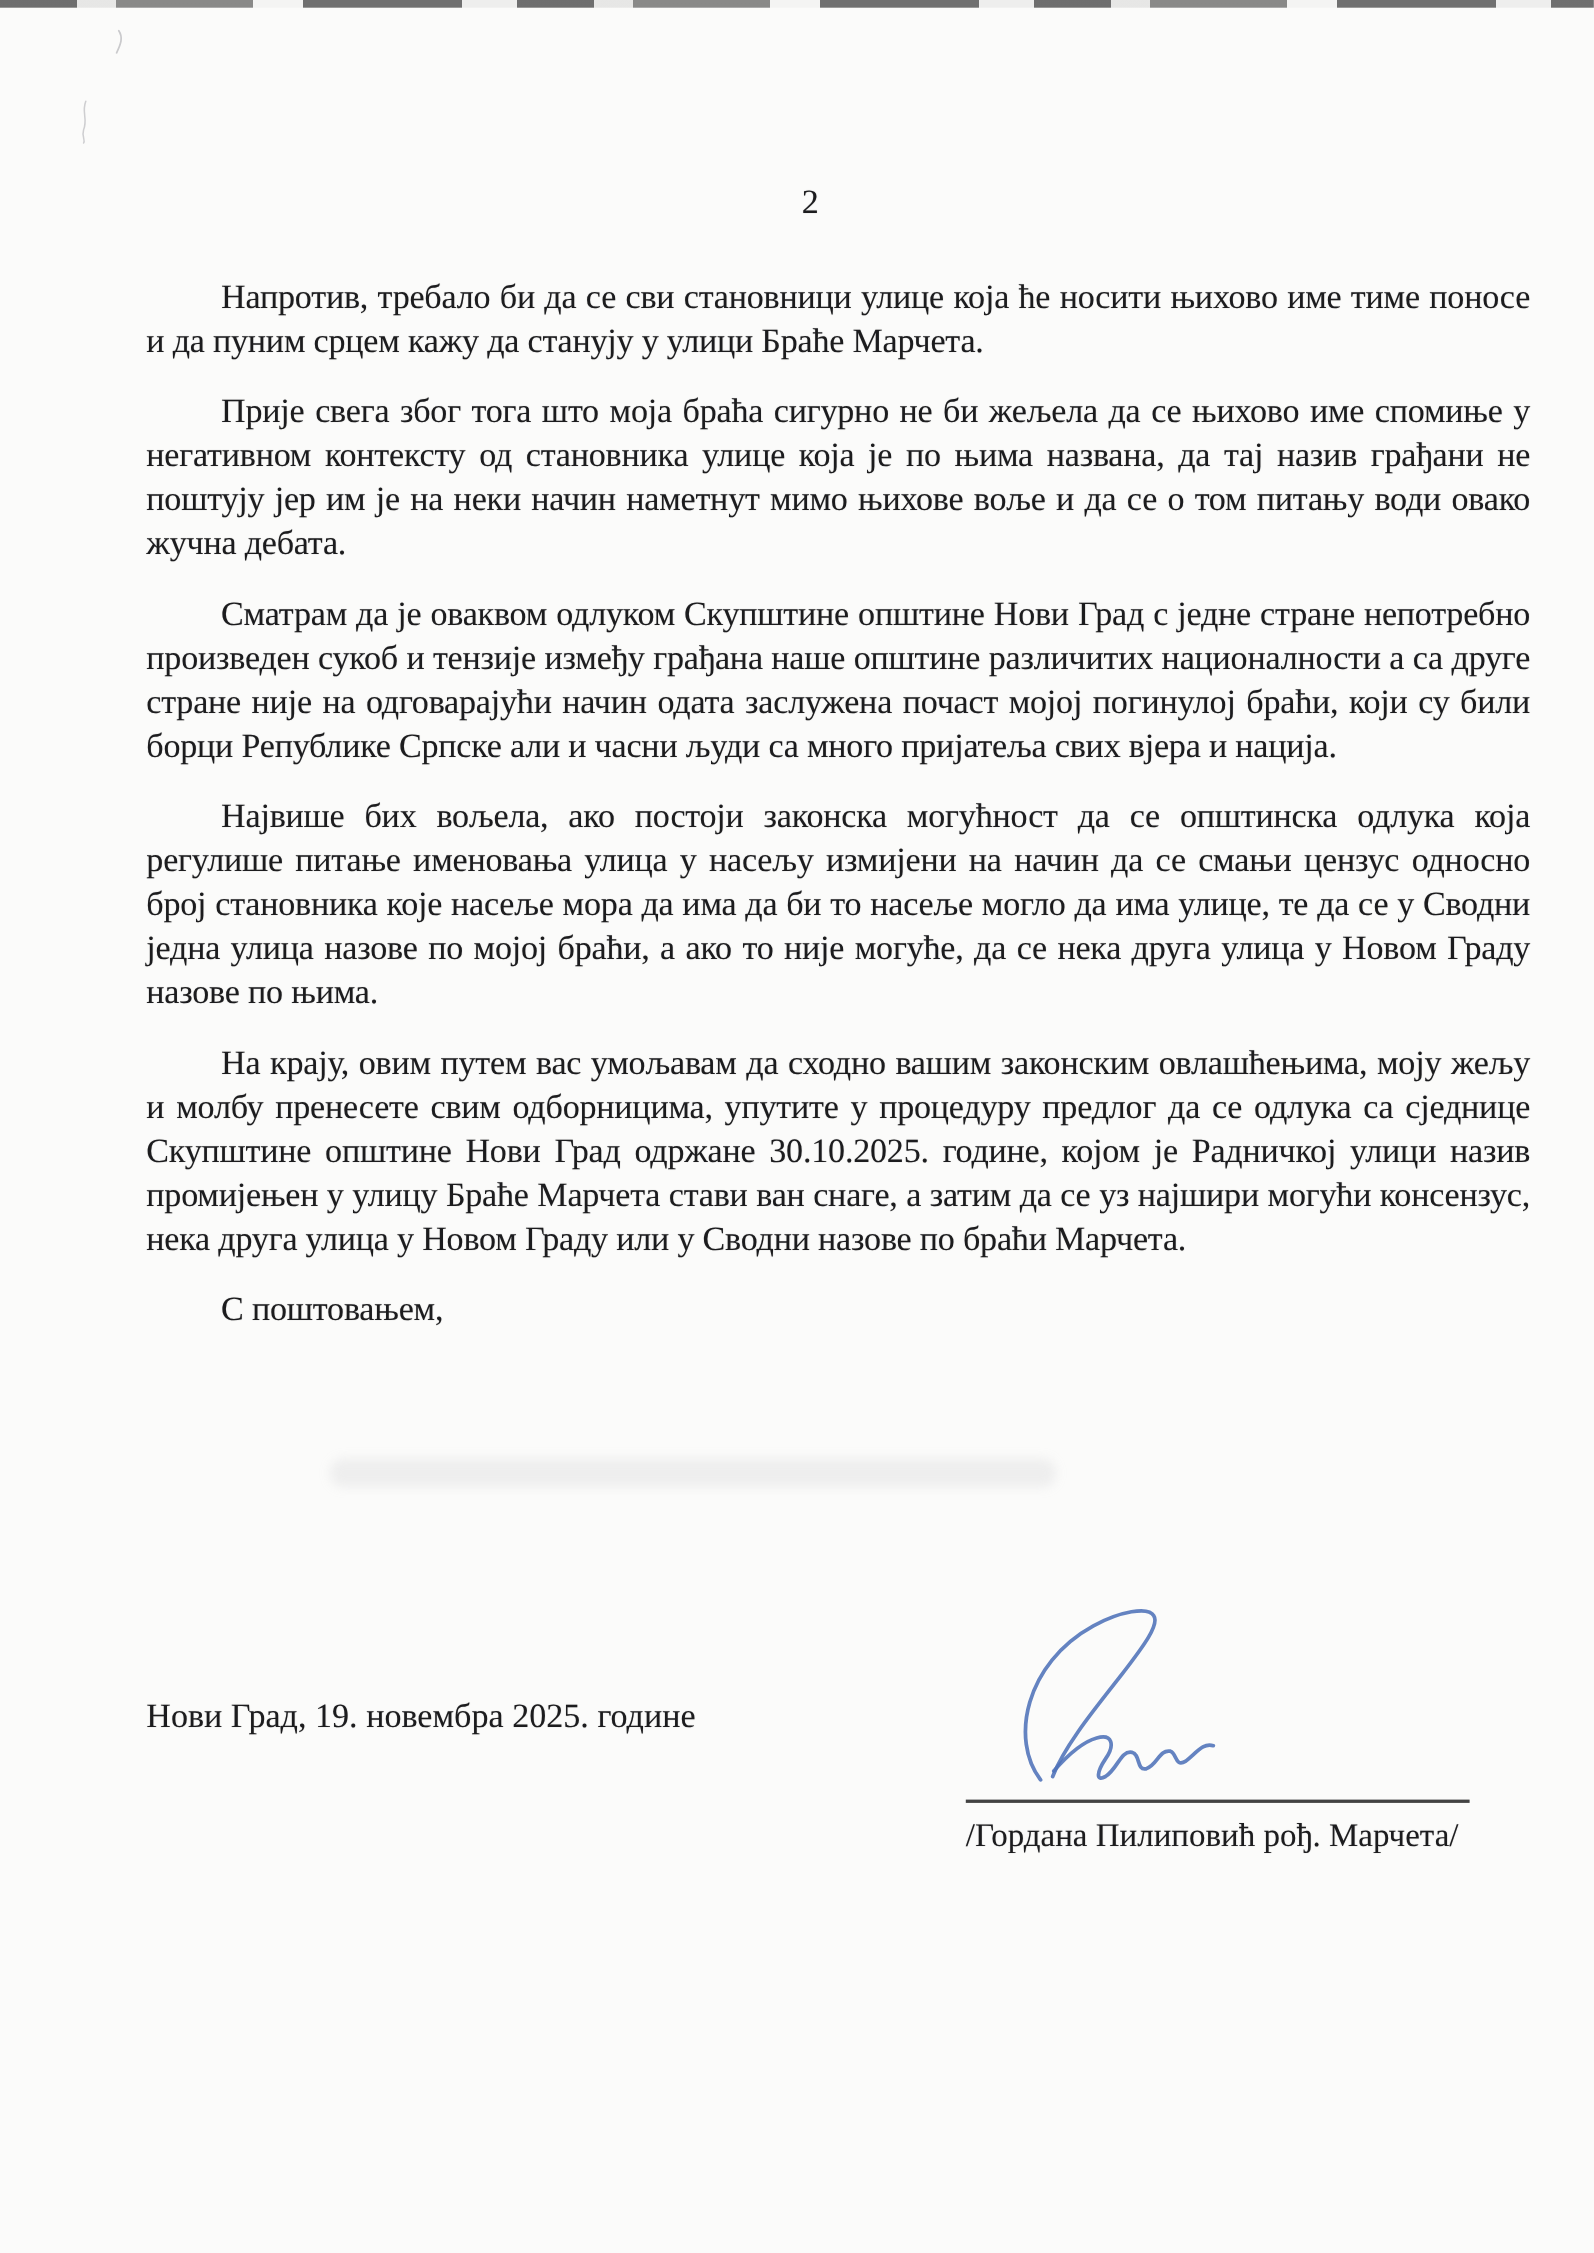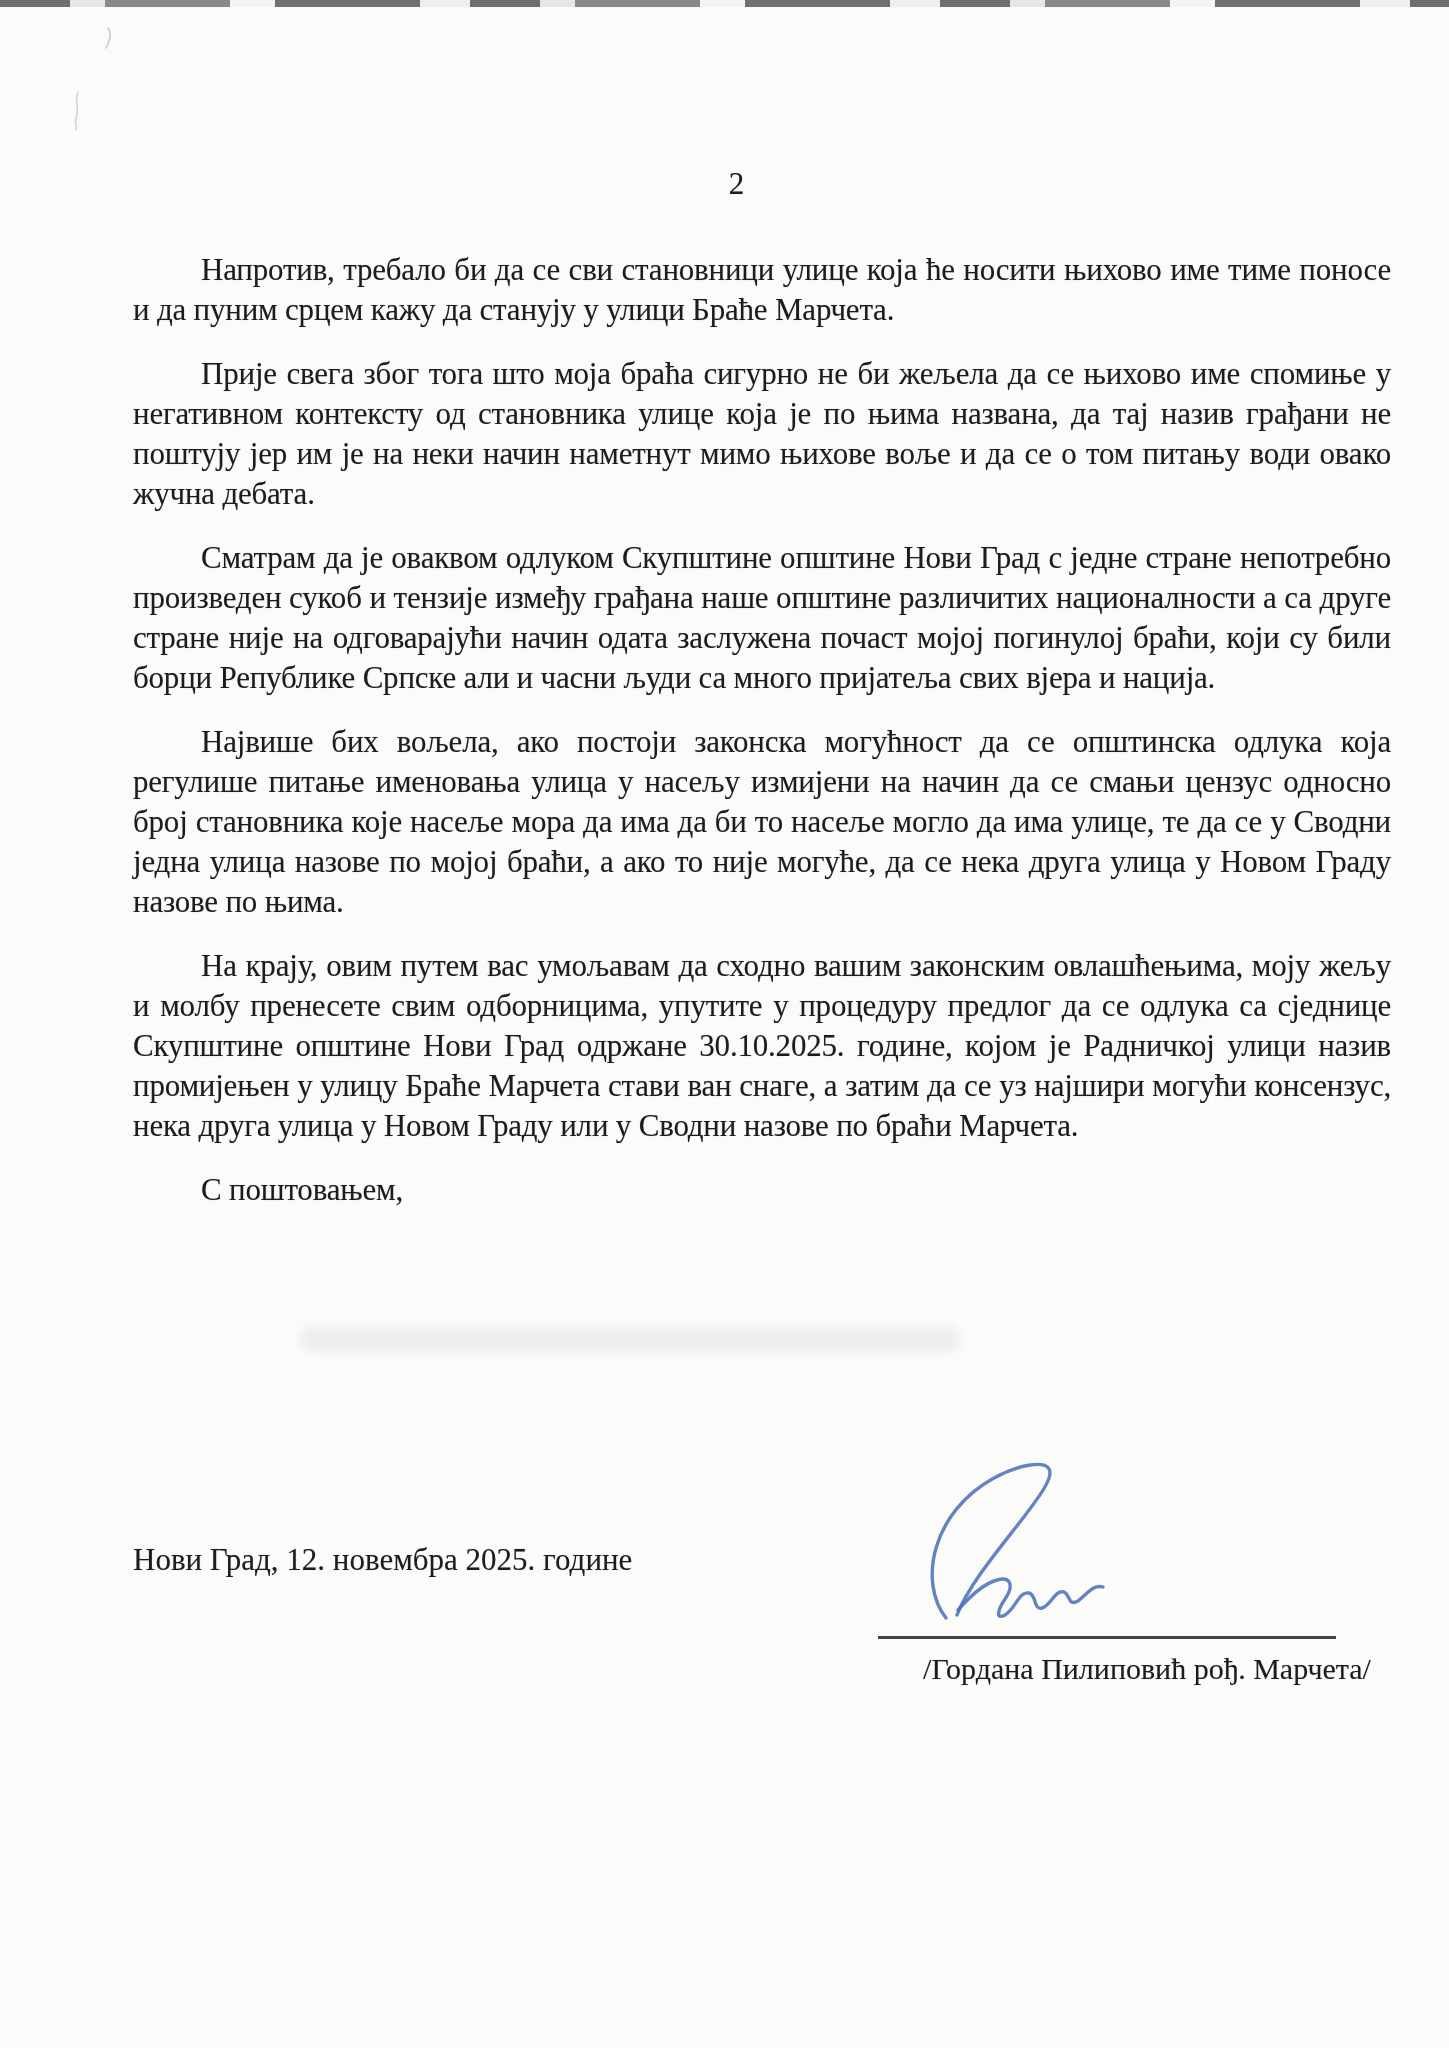--- a/index.html
+++ b/index.html
@@ -75,24 +75,23 @@
     stroke-width:3.4;stroke-linecap:round;stroke-linejoin:round;
     opacity:.88;
   }
   .signature-line{
     position:absolute;left:0;top:184px;width:458px;height:0;
     border-top:3px solid var(--signature-line);
     opacity:.9;
   }
   .signature-name{
     position:absolute;left:0;top:198px;width:458px;
-    text-align:center;font-size:30px;line-height:38px;
+    text-align:left;font-size:30px;line-height:38px;
     text-shadow:0 0 1px rgba(30,30,30,.3);
     white-space:nowrap;
-    margin-left:40px;
   }
 </style>
 </head>
 <body>
 
 <div class="top-edge"></div>
 
 <svg class="margin-mark" style="left:98px;top:24px;" width="30" height="30" viewBox="0 0 30 30">
   <path d="M10 4 C 14 10, 12 16, 8 24" fill="none" stroke="#9a9aa0" stroke-width="1.6" stroke-linecap="round"></path>
 </svg>
@@ -106,21 +105,21 @@
 
 <div class="letter-body">
   <p>Напротив, требало би да се сви становници улице која ће носити њихово име тиме поносе и да пуним срцем кажу да станују у улици Браће Марчета.</p>
   <p>Прије свега због тога што моја браћа сигурно не би жељела да се њихово име спомиње у негативном контексту од становника улице која је по њима названа,  да тај назив грађани не поштују јер им је на неки начин наметнут мимо њихове воље и да се о том питању води овако жучна дебата.</p>
   <p>Сматрам да је оваквом одлуком Скупштине општине Нови Град с једне стране непотребно произведен сукоб и тензије између грађана наше општине различитих националности а са друге стране није на одговарајући начин одата заслужена почаст мојој погинулој браћи, који су били борци Републике Српске али и часни људи са много пријатеља свих вјера и нација.</p>
   <p>Највише бих вољела, ако постоји законска могућност да се општинска одлука која регулише питање именовања улица у насељу измијени на начин да се смањи цензус односно број становника које насеље мора да има да би то насеље могло да има улице, те да се у Сводни једна улица назове по мојој браћи, а ако то није могуће, да се нека друга улица у Новом Граду назове по њима.</p>
   <p>На крају, овим путем вас умољавам да сходно вашим законским овлашћењима, моју жељу и молбу пренесете свим одборницима, упутите у процедуру предлог да се одлука са сједнице Скупштине општине Нови Град одржане 30.10.2025. године, којом је Радничкој улици назив промијењен у улицу Браће Марчета стави ван снаге, а затим да се уз најшири могући консензус, нека друга улица у Новом Граду или у Сводни назове по браћи Марчета.</p>
   <div class="closing">С поштовањем,</div>
 </div>
 
-<div class="date-place">Нови Град, 12. новембра 2025. године</div>
+<div class="date-place">Нови Град, 19. новембра 2025. године</div>
 
 <div class="signature-block">
   <svg class="signature-ink" viewBox="0 0 310 172">
     <path d="M 48 158 C 20 122, 34 52, 96 18 C 120 5, 146 0, 151 9 C 156 17, 142 36, 122 62 C 101 89, 70 126, 59 155"></path>
     <path d="M 60 150 C 74 134, 88 123, 99 120 C 113 116, 116 126, 107 139 C 99 151, 98 160, 107 155 C 118 148, 121 131, 131 133 C 139 135, 135 150, 144 148 C 154 145, 156 130, 166 132 C 172 134, 170 147, 180 141 C 190 133, 196 124, 205 127"></path>
   </svg>
   <div class="signature-line"></div>
   <div class="signature-name">/Гордана Пилиповић рођ. Марчета/</div>
 </div>
 

